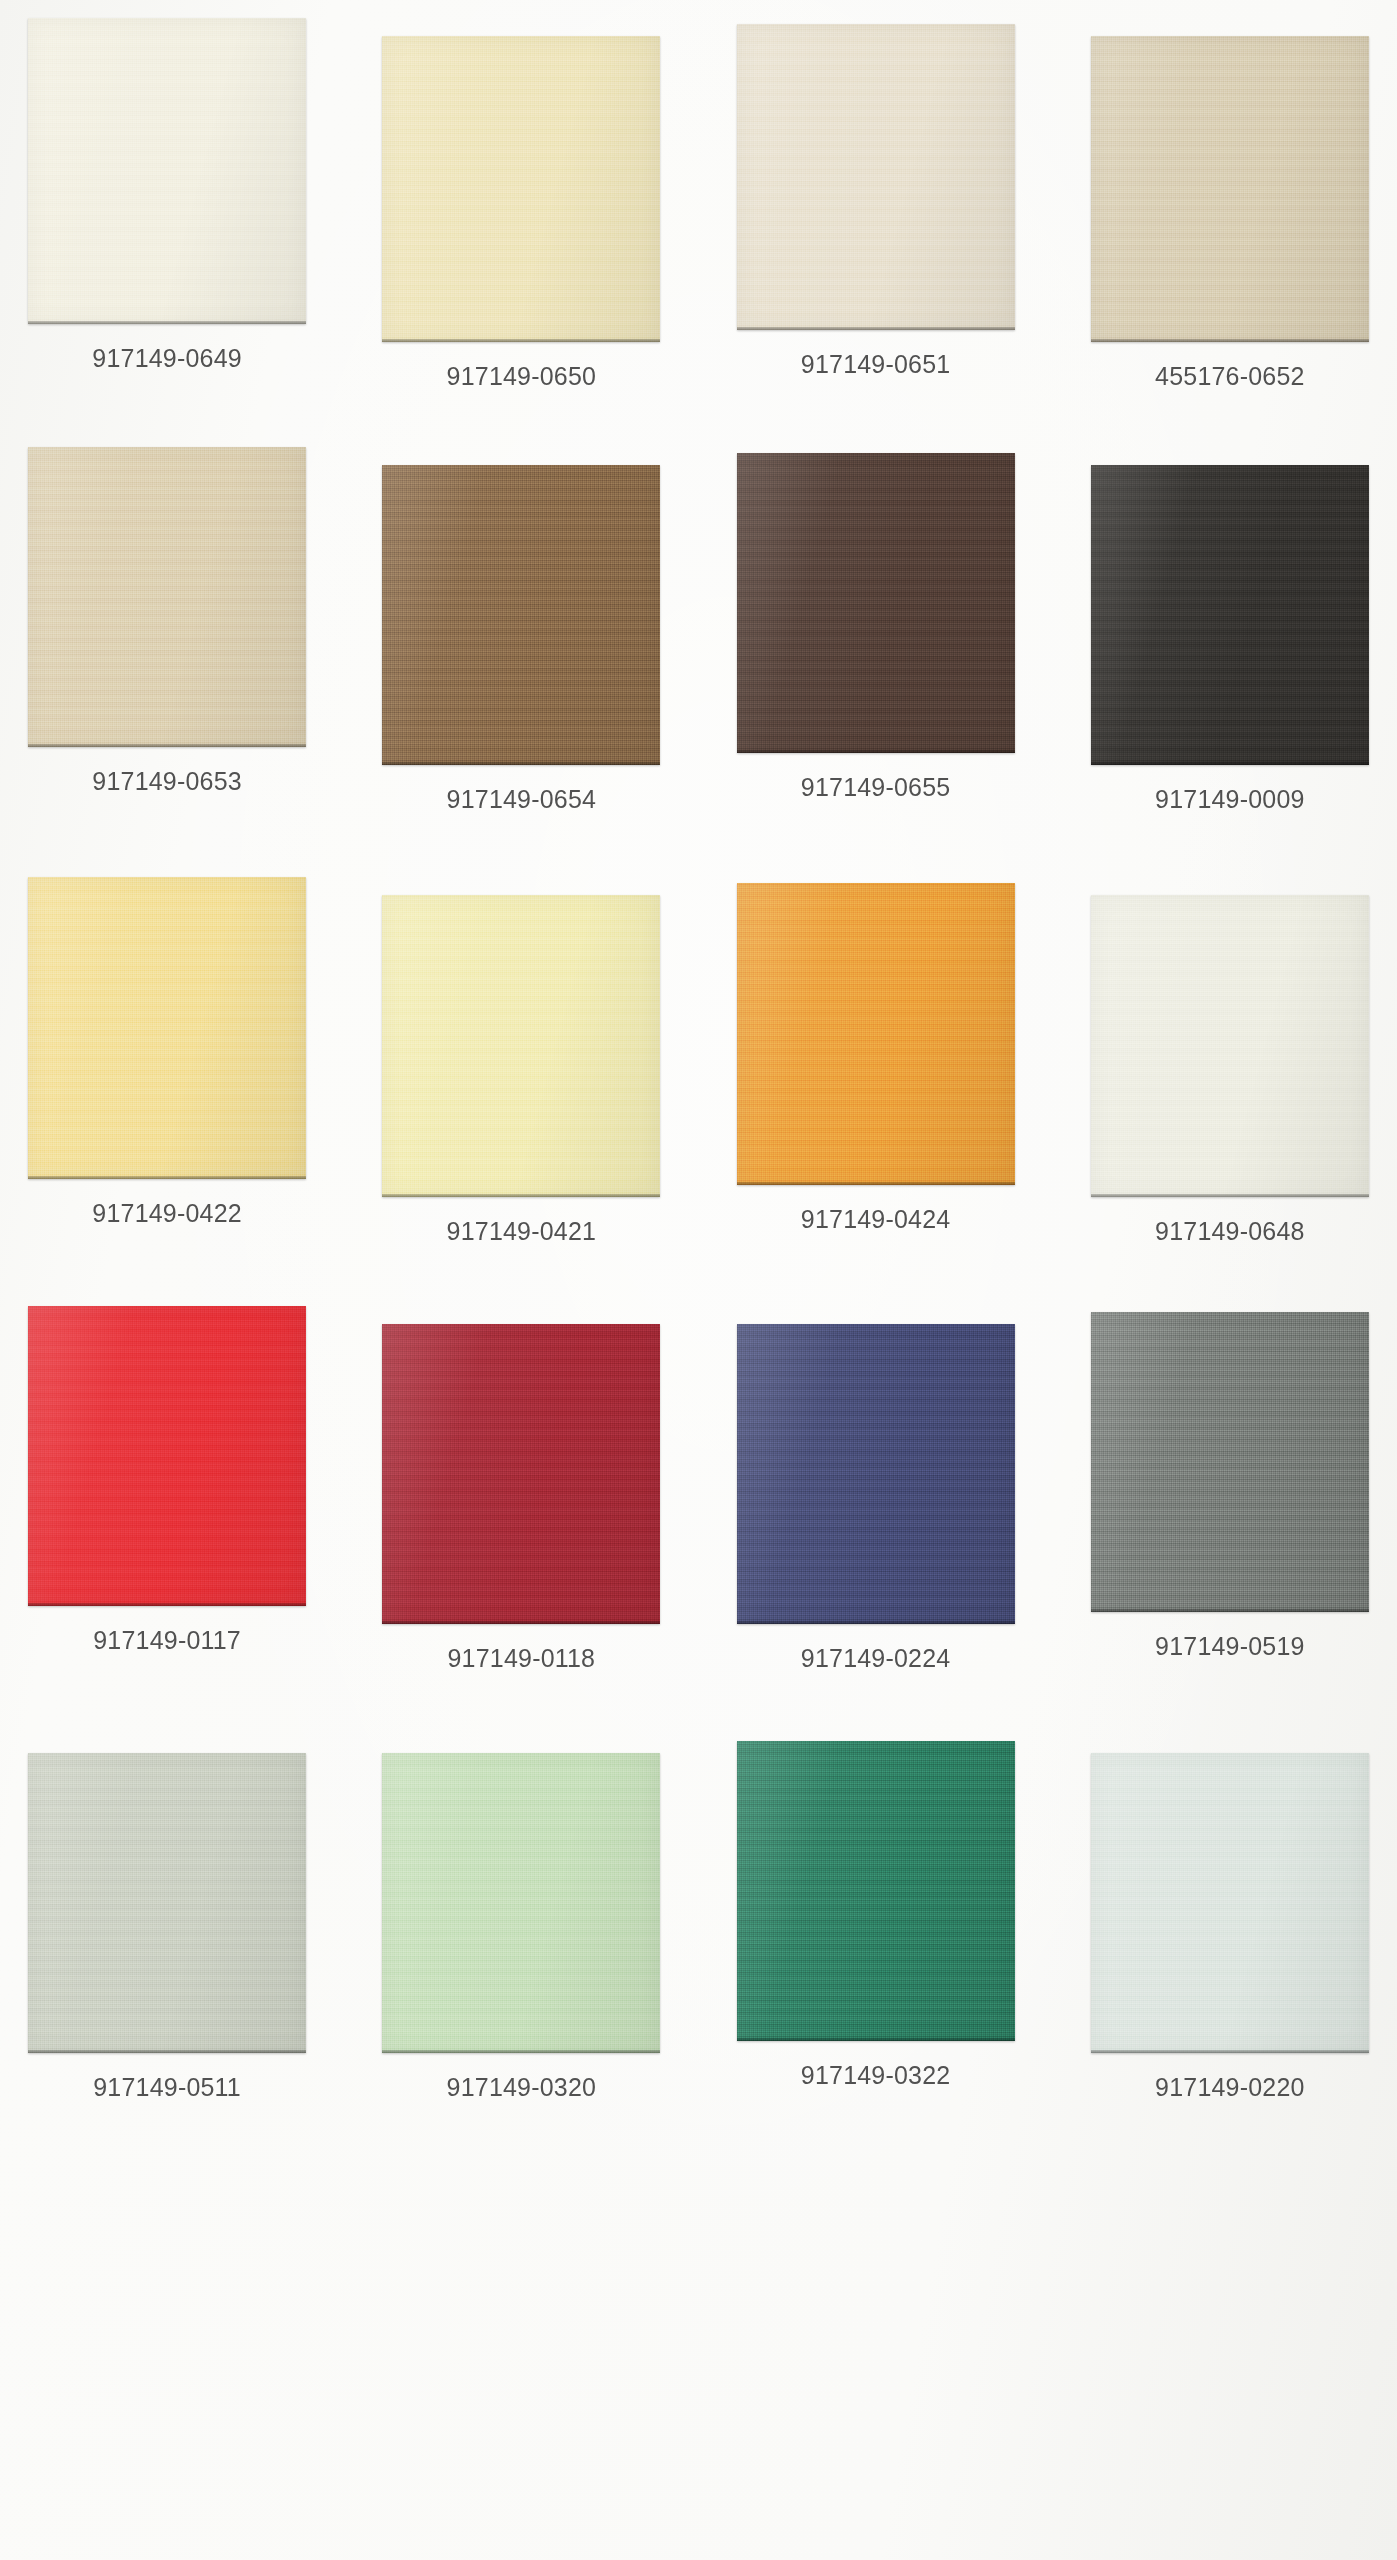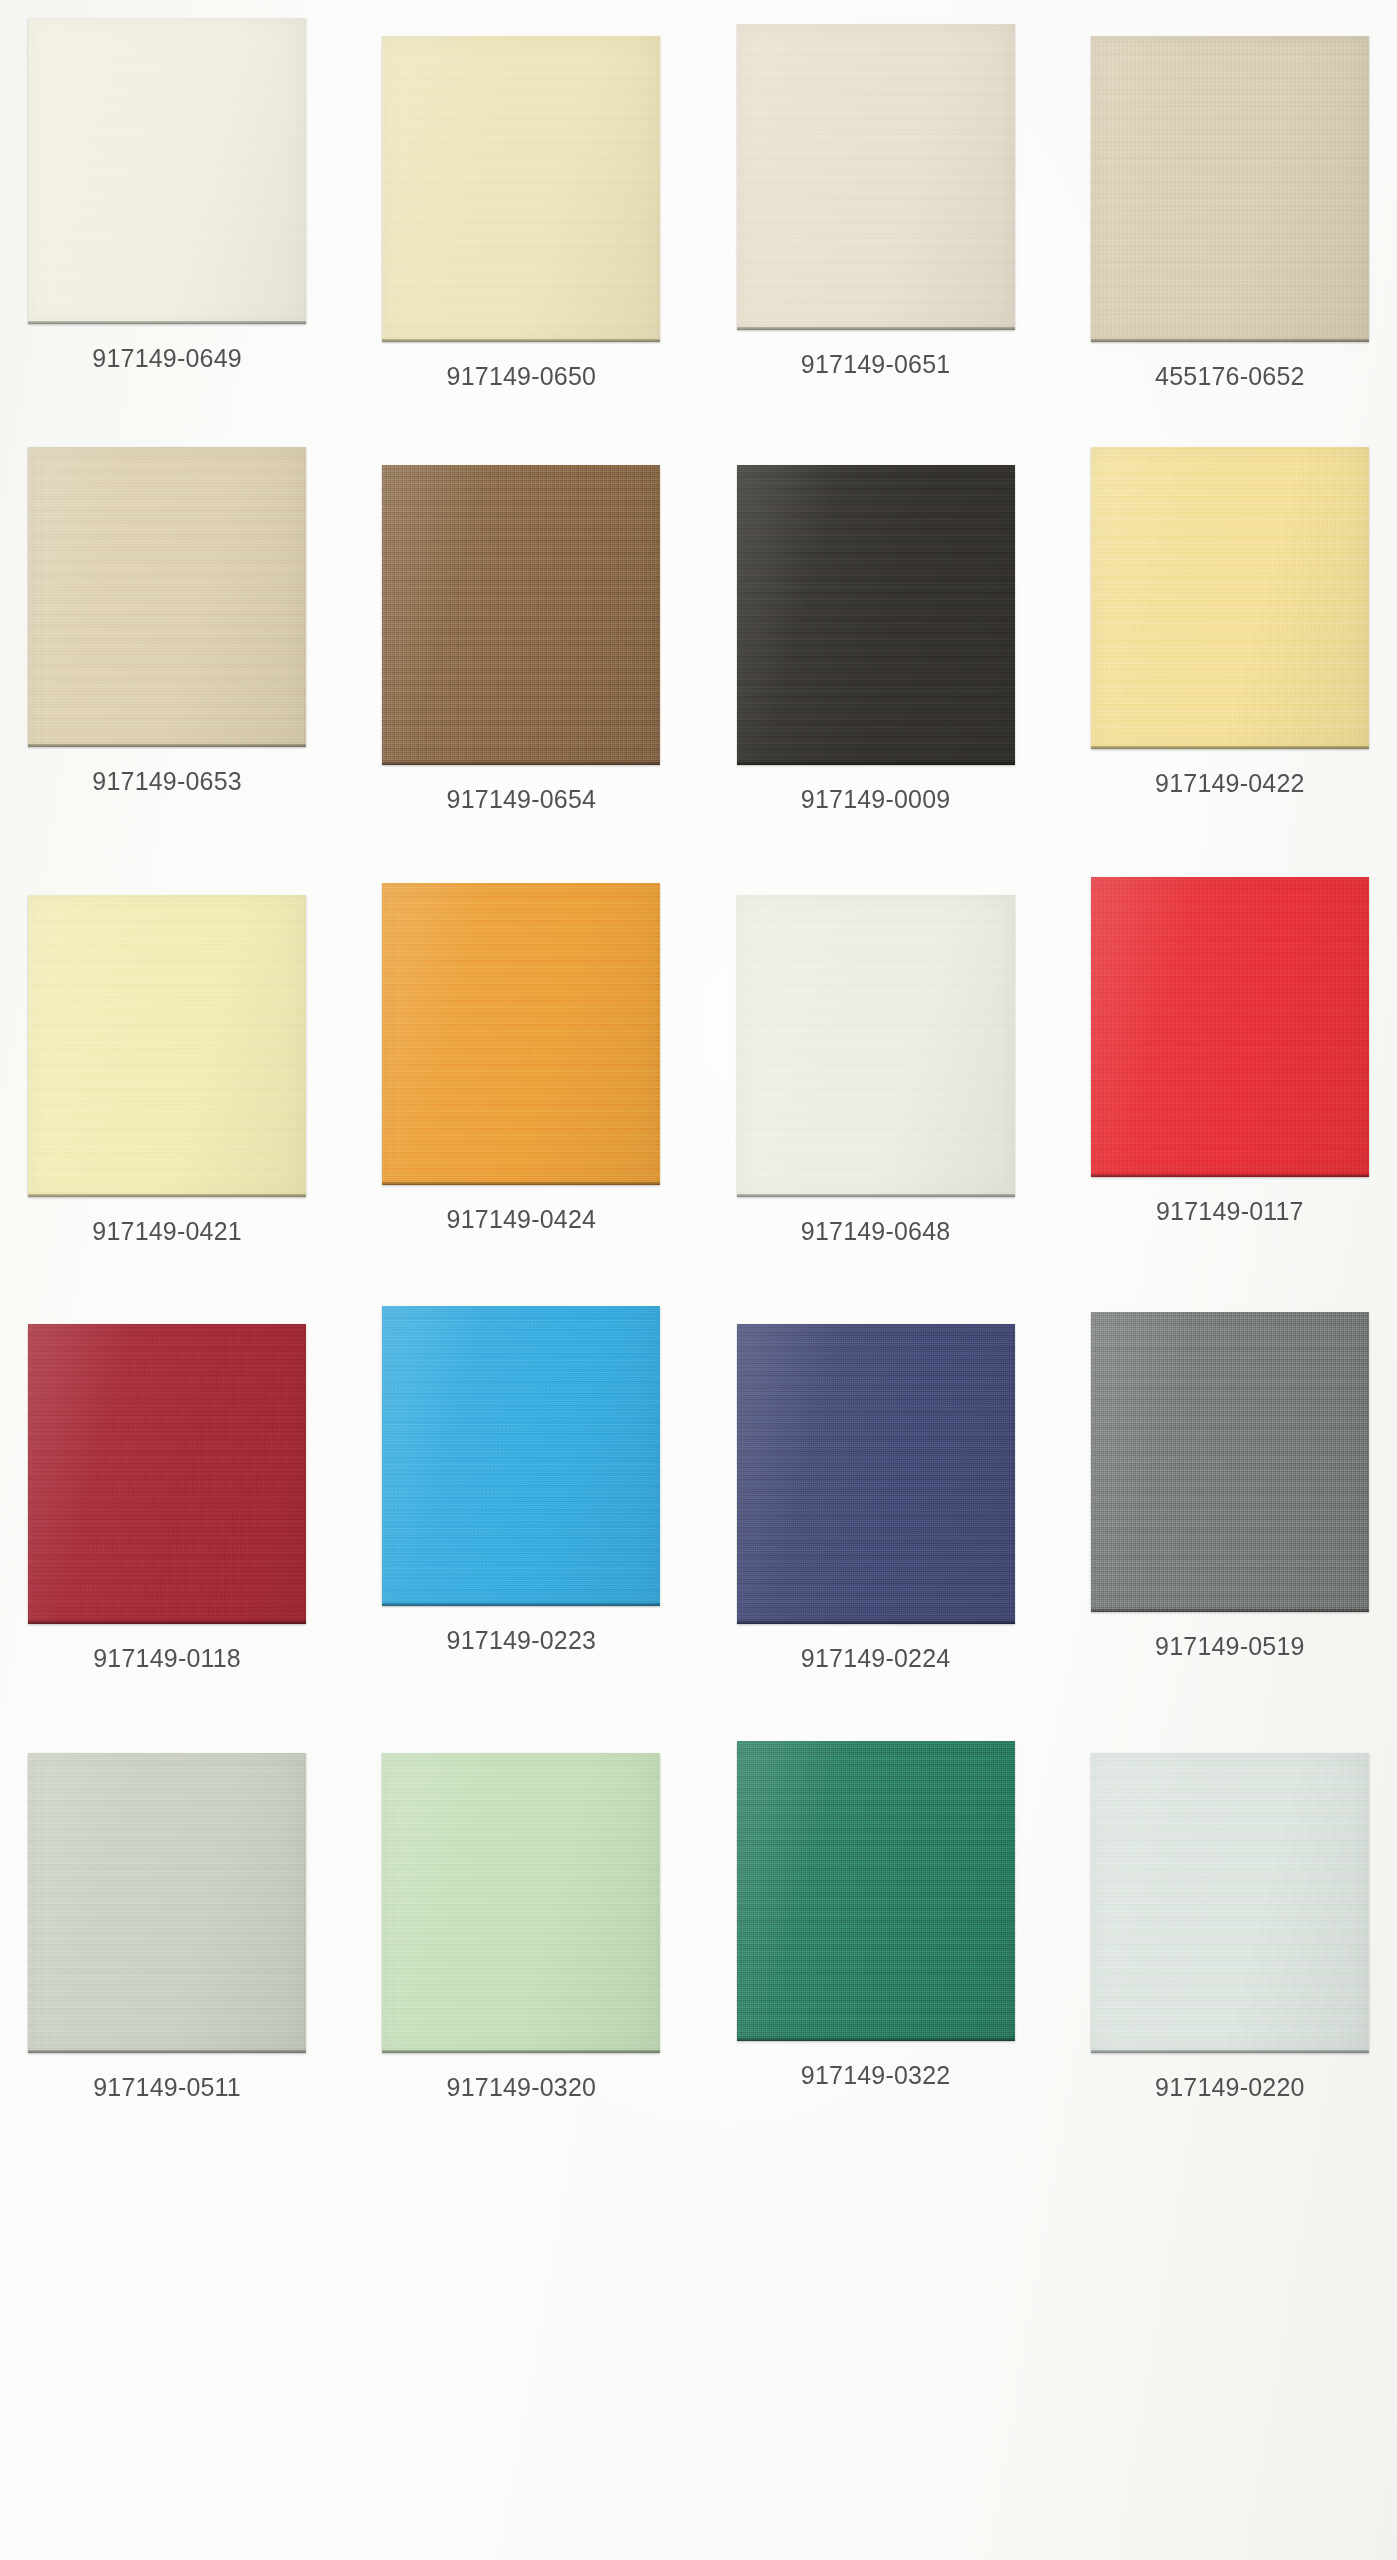--- a/index.html
+++ b/index.html
@@ -164,20 +164,26 @@
         <div class="chip" style="background-color: rgb(221, 209, 179);"></div>
       </div>
       <div class="chip-label">917149-0653</div>
     </div>
     <div class="swatch-cell r2 col2">
       <div class="chip-wrap">
         <div class="chip" style="background-color: rgb(138, 107, 74);"></div>
       </div>
       <div class="chip-label">917149-0654</div>
     </div>
+    <div class="swatch-cell r2 col3">
+      <div class="chip-wrap">
+        <div class="chip" style="background-color: rgb(84, 64, 56);"></div>
+      </div>
+      <div class="chip-label">917149-0655</div>
+    </div>
     <div class="swatch-cell r2 col4">
       <div class="chip-wrap">
         <div class="chip" style="background-color: rgb(53, 51, 48);"></div>
       </div>
       <div class="chip-label">917149-0009</div>
     </div>
     <div class="swatch-cell r3 col1">
       <div class="chip-wrap">
         <div class="chip" style="background-color: rgb(243, 224, 154);"></div>
       </div>
@@ -206,26 +212,20 @@
         <div class="chip" style="background-color: rgb(232, 51, 58);"></div>
       </div>
       <div class="chip-label">917149-0117</div>
     </div>
     <div class="swatch-cell r4 col2">
       <div class="chip-wrap">
         <div class="chip" style="background-color: rgb(166, 43, 56);"></div>
       </div>
       <div class="chip-label">917149-0118</div>
     </div>
-    <div class="swatch-cell r5 col1">
-      <div class="chip-wrap">
-        <div class="chip" style="background-color: rgb(58, 173, 224);"></div>
-      </div>
-      <div class="chip-label">917149-0223</div>
-    </div>
     <div class="swatch-cell r5 col2">
       <div class="chip-wrap">
         <div class="chip" style="background-color: rgb(70, 76, 119);"></div>
       </div>
       <div class="chip-label">917149-0224</div>
     </div>
     <div class="swatch-cell r5 col3">
       <div class="chip-wrap">
         <div class="chip" style="background-color: rgb(120, 125, 121);"></div>
       </div>

